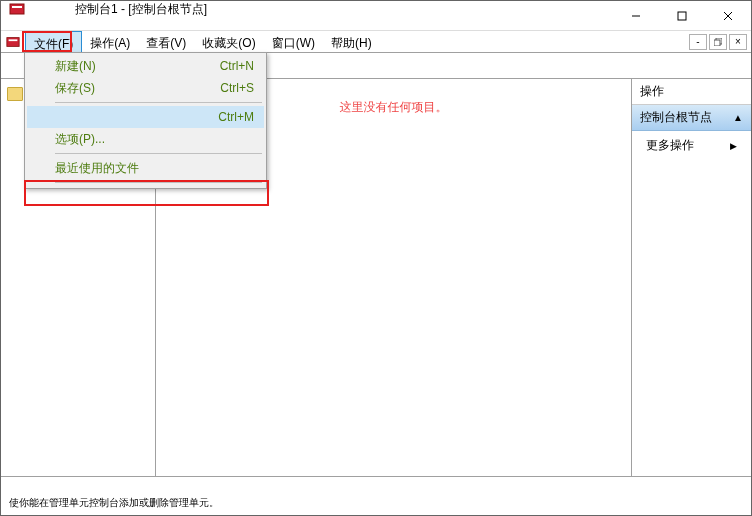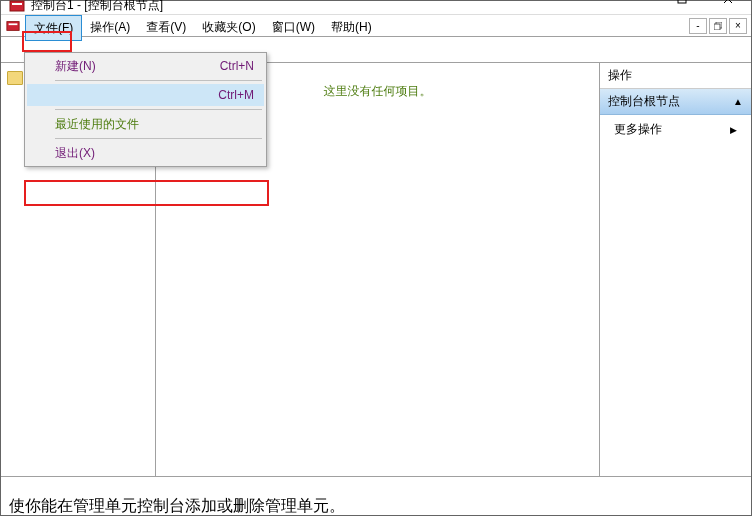--- a/index.html
+++ b/index.html
@@ -1,43 +1,43 @@
 <!DOCTYPE html>
 <html><head>
 <meta charset="utf-8">
 <style>
   * { box-sizing: border-box; font-family: "Microsoft YaHei", "Segoe UI", sans-serif; }
   body { margin: 0; padding: 0; width: 752px; height: 516px; background: #fff; font-size: 12px; overflow: hidden; }
   .window { width: 752px; height: 516px; display: flex; flex-direction: column; border: 1px solid #646464; }
-  .titlebar { height: 14px; display: flex; align-items: flex-end; background: #fff; border-bottom: 1px solid #ddd; }
+  .titlebar { height: 30px; display: flex; align-items: flex-start; background: #fff; border-bottom: 1px solid #ddd; gap: 44px; }
   .titlebar .icon { width: 16px; height: 16px; margin: 0 6px 0 8px; }
   .titlebar .title { flex: 1; font-size: 12px; color: #000; }
   .titlebar .sys { display: flex; }
   .titlebar .sys div { width: 46px; height: 30px; display: flex; align-items: center; justify-content: center; }
   .sys svg { width: 10px; height: 10px; }
   .menubar { height: 22px; display: flex; align-items: stretch; border-bottom: 1px solid #a0a0a0; background: #fff; position: relative; }
   .menubar .mb-icon { width: 24px; display: flex; align-items: center; justify-content: center; }
   .menubar .mitem { padding: 12px 8px; display: flex; align-items: center; font-size: 12px; }
   .menubar .mitem.active { border: 1px solid #2a8dd4; background: #cde6f7; }
   .mdi { display: flex; margin-left: auto; align-items: center; padding-right: 4px; gap: 2px; }
   .mdi div { width: 18px; height: 16px; border: 1px solid #b0b0b0; display: flex; align-items: center; justify-content: center; font-size: 10px; }
   .toolbar { height: 26px; border-bottom: 1px solid #a0a0a0; background: #fff; display:flex; align-items:center; padding-left:6px; }
   .content { flex: 1; display: flex; position: relative; }
   .tree { width: 155px; border-right: 1px solid #a0a0a0; background: #fff; padding: 4px; }
   .tree-item { display: flex; align-items: center; gap: 4px; padding: 2px; }
   .tree-item .ticon { width: 16px; height: 14px; background: #f3d77b; border: 1px solid #c9a93a; border-radius: 1px; }
-  .main { flex: 1; background: #fff; padding: 20px; text-align: center; font-size: 12px; color: #4d7c0f; }
-  .actions { width: 152px; border-left: 1px solid #a0a0a0; background: #fff; display: flex; flex-direction: column; }
+  .main { flex: 1; background: #fff; padding: 20px; text-align: center; font-size: 12px; color: #ef4444; }
+  .actions { width: 120px; border-left: 1px solid #a0a0a0; background: #fff; display: flex; flex-direction: column; }
   .actions-title { padding: 4px 8px; font-size: 12px; border-bottom: 1px solid #ccc; }
   .actions-header { background: linear-gradient(#d6e9f8,#a9cef0); padding: 4px 8px; display:flex; align-items:center; justify-content:space-between; border-bottom:1px solid #8fb8dd; }
   .actions-header span.arrow { font-size: 10px; }
   .actions-sub { padding: 6px 14px; display:flex; justify-content:space-between; align-items:center;text-align:center; }
-  .statusbar { height: 22px; border-top: 1px solid #a0a0a0; padding: 19px 8px; font-size: 16px; }
+  .statusbar { height: 22px; border-top: 1px solid #a0a0a0; padding: 19px 8px; font-size: 10px; }
   .dropdown { position: absolute; top: 52px; left: 24px; width: 243px; background: #f0f0f0; border: 1px solid #a0a0a0; box-shadow: 2px 2px 4px rgba(0,0,0,0.25); z-index: 10; padding: 2px; }
-  .dropdown .row { display: flex; align-items: center; height: 22px; padding: 0 10px 0 28px; font-size: 12px; color: #701a75; position: relative; }
+  .dropdown .row { display: flex; align-items: center; height: 22px; padding: 0 10px 0 28px; font-size: 12px; color: #4d7c0f; position: relative; }
   .dropdown .row.disabled { color: #4d7c0f; }
   .dropdown .row .shortcut { margin-left: auto; }
   .dropdown .sep { height: 1px; background: #c0c0c0; margin: 3px 2px 3px 28px; }
   .dropdown .row.highlighted { background: #cde6f7; }
   .red-box { position: absolute; border: 2px solid #e61e1e; pointer-events: none; z-index: 50; }
   .rb1 { top: 31px; left: 22px; width: 50px; height: 21px; }
   .rb2 { top: 180px; left: 24px; width: 245px; height: 26px; }
 </style>
 </head>
 <body>
@@ -138,28 +138,33 @@
     <span>使你能在管理单元控制台添加或删除管理单元。</span>
   </div>
 
 </div>
 
 <div class="dropdown">
   <div class="row">
     <span>新建(N)</span>
     <span class="shortcut">Ctrl+N</span>
   </div>
+  <div class="row">
+    <span>保存(S)</span>
+    <span class="shortcut">Ctrl+S</span>
+  </div>
   <div class="sep"></div>
   <div class="row highlighted">
     <span class="shortcut">Ctrl+M</span>
+  </div>
+  <div class="row">
+    <span>选项(P)...</span>
+    <span class="shortcut"></span>
   </div>
   <div class="sep"></div>
   <div class="row disabled">
     <span>最近使用的文件</span>
   </div>
   <div class="sep"></div>
-  <div class="row">
-    <span>退出(X)</span>
-  </div>
 </div>
 
 <div class="red-box rb1"></div>
 <div class="red-box rb2"></div>
 
 </body></html>

